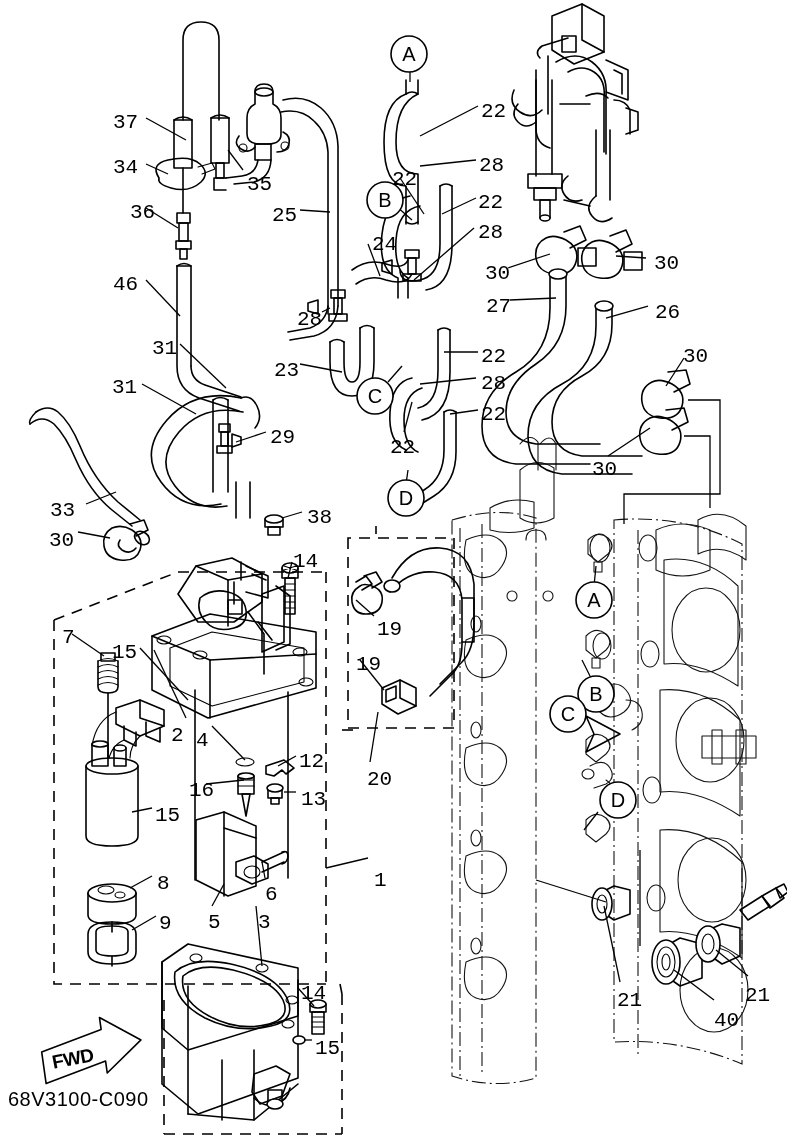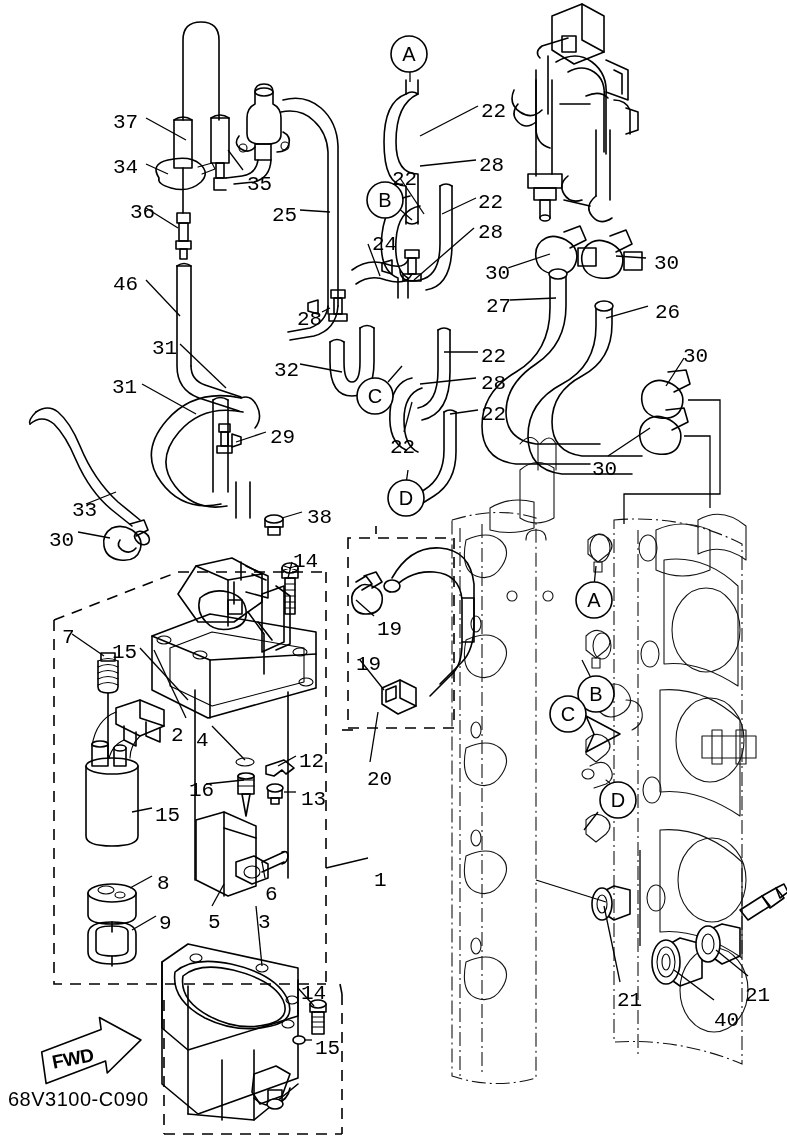--- a/index.html
+++ b/index.html
@@ -557,24 +557,24 @@
 
   <div>
     <span class="callnum" style="left:113px;top:112px">37</span>
     <span class="callnum" style="left:113px;top:157px">34</span>
     <span class="callnum" style="left:130px;top:202px">36</span>
     <span class="callnum" style="left:113px;top:274px">46</span>
     <span class="callnum" style="left:247px;top:174px">35</span>
     <span class="callnum" style="left:272px;top:205px">25</span>
     <span class="callnum" style="left:372px;top:234px">24</span>
     <span class="callnum" style="left:297px;top:309px">28</span>
-    <span class="callnum" style="left:274px;top:360px">32</span>
+    <span class="callnum" style="left:274px;top:360px">23</span>
     <span class="callnum" style="left:152px;top:338px">31</span>
     <span class="callnum" style="left:112px;top:377px">31</span>
-    <span class="callnum" style="left:72px;top:500px">33</span>
+    <span class="callnum" style="left:50px;top:500px">33</span>
     <span class="callnum" style="left:49px;top:530px">30</span>
     <span class="callnum" style="left:270px;top:427px">29</span>
     <span class="callnum" style="left:307px;top:507px">38</span>
     <span class="callnum" style="left:293px;top:551px">14</span>
     <span class="callnum" style="left:62px;top:627px">7</span>
     <span class="callnum" style="left:112px;top:642px">15</span>
     <span class="callnum" style="left:171px;top:725px">2</span>
     <span class="callnum" style="left:196px;top:730px">4</span>
     <span class="callnum" style="left:299px;top:751px">12</span>
     <span class="callnum" style="left:189px;top:780px">16</span>

